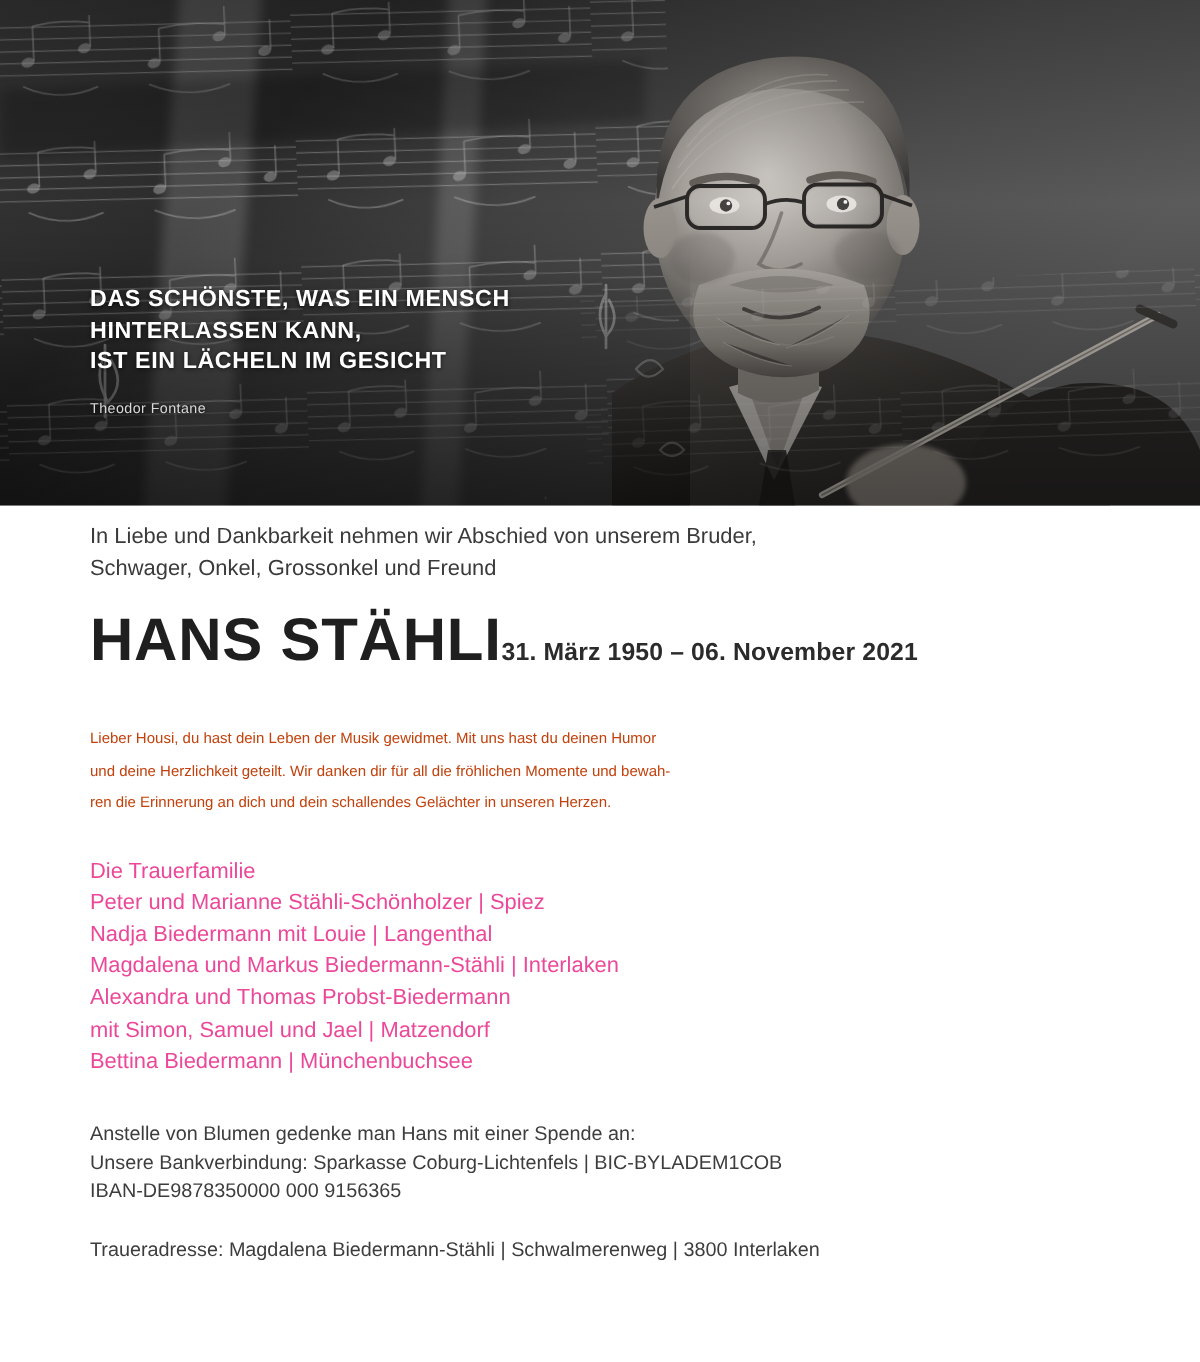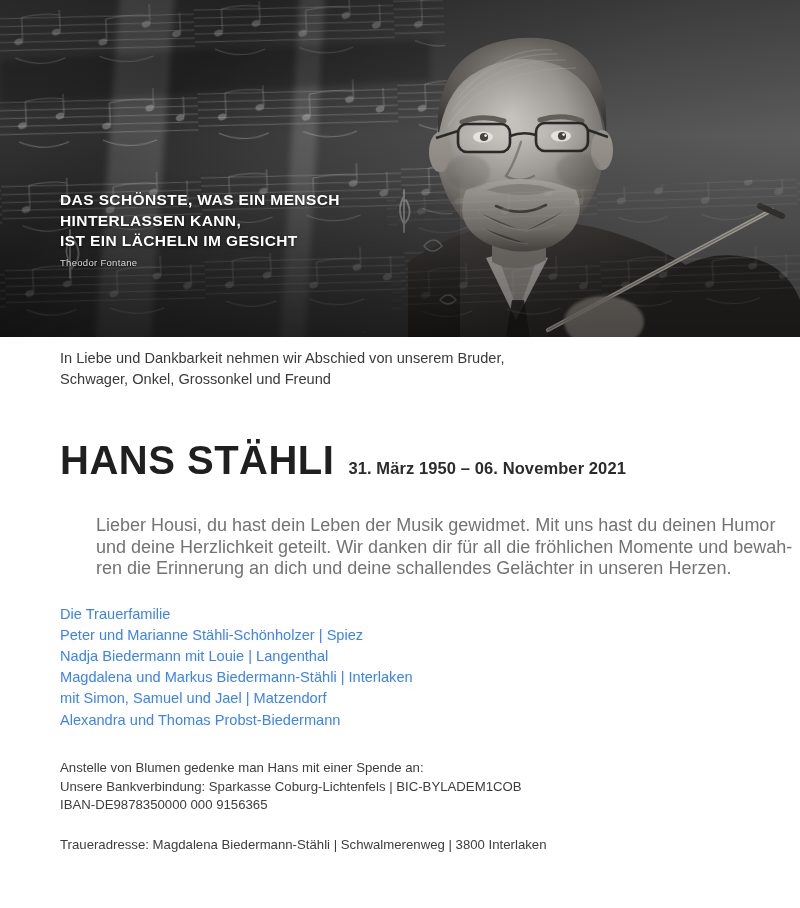--- a/index.html
+++ b/index.html
@@ -49,21 +49,21 @@
     font-weight: bold;
     color: #ffffff;
     letter-spacing: 0.4px;
     line-height: 20.5px;
     text-transform: uppercase;
     text-shadow: 0 1px 3px rgba(0,0,0,0.65);
     white-space: nowrap;
   }
 
   .quote-author {
-    margin-top: 5px;
+    margin-top: 15px;
     font-size: 9.5px;
     color: #d8d8d8;
     letter-spacing: 0.3px;
     text-shadow: 0 1px 3px rgba(0,0,0,0.7);
   }
 
   
   .content {
     position: absolute;
     left: 0;
@@ -75,57 +75,55 @@
   .intro {
     margin-top: 11px;
     font-size: 14.6px;
     line-height: 21px;
     color: #3a3a3a;
   }
 
   .intro div { white-space: nowrap; }
 
   .name-row {
-    margin-top: 49px;
+    margin-top: 16px;
     display: flex;
     align-items: baseline;
-    gap: 14px;
   }
 
   .deceased-name {
     font-size: 40px;
     font-weight: bold;
     letter-spacing: 0.5px;
     color: #1f1f1f;
     line-height: 42px;
   }
 
   .life-dates {
     font-size: 16.5px;
     font-weight: bold;
     color: #2b2b2b;
     letter-spacing: 0.1px;
     white-space: nowrap;
   }
 
   .tribute {
     margin-top: 34px;
-    font-size: 18px;
+    font-size: 10px;
     line-height: 21.5px;
-    color: #737373;
-    margin-left: 36px;
+    color: #c2410c;
   }
 
   .tribute div { white-space: nowrap; }
 
   .family {
     margin-top: 24px;
     font-size: 14.6px;
     line-height: 21.2px;
-    color: #3b82f6;
+    color: #ec4899;
   }
 
   .family div { white-space: nowrap; }
 
   .notes {
     margin-top: 28px;
     font-size: 13.2px;
     line-height: 18.8px;
     color: #3d3d3d;
   }
@@ -352,30 +350,31 @@
     </div>
 
     <div class="name-row">
       <div class="deceased-name">HANS STÄHLI</div>
       <div class="life-dates">31. März 1950 – 06. November 2021</div>
     </div>
 
     <div class="tribute">
       <div>Lieber Housi, du hast dein Leben der Musik gewidmet. Mit uns hast du deinen Humor</div>
       <div>und deine Herzlichkeit geteilt. Wir danken dir für all die fröhlichen Momente und bewah-</div>
-      <div>ren die Erinnerung an dich und deine schallendes Gelächter in unseren Herzen.</div>
+      <div>ren die Erinnerung an dich und dein schallendes Gelächter in unseren Herzen.</div>
     </div>
 
     <div class="family">
       <div>Die Trauerfamilie</div>
       <div>Peter und Marianne Stähli-Schönholzer | Spiez</div>
       <div>Nadja Biedermann mit Louie | Langenthal</div>
       <div>Magdalena und Markus Biedermann-Stähli | Interlaken</div>
+      <div>Alexandra und Thomas Probst-Biedermann</div>
       <div>mit Simon, Samuel und Jael | Matzendorf</div>
-      <div>Alexandra und Thomas Probst-Biedermann</div>
+      <div>Bettina Biedermann | Münchenbuchsee</div>
     </div>
 
     <div class="notes">
       <div>Anstelle von Blumen gedenke man Hans mit einer Spende an:</div>
       <div>Unsere Bankverbindung: Sparkasse Coburg-Lichtenfels | BIC-BYLADEM1COB</div>
       <div>IBAN-DE9878350000 000 9156365</div>
     </div>
 
     <div class="contact">
       <div>Traueradresse: Magdalena Biedermann-Stähli | Schwalmerenweg | 3800 Interlaken</div>

